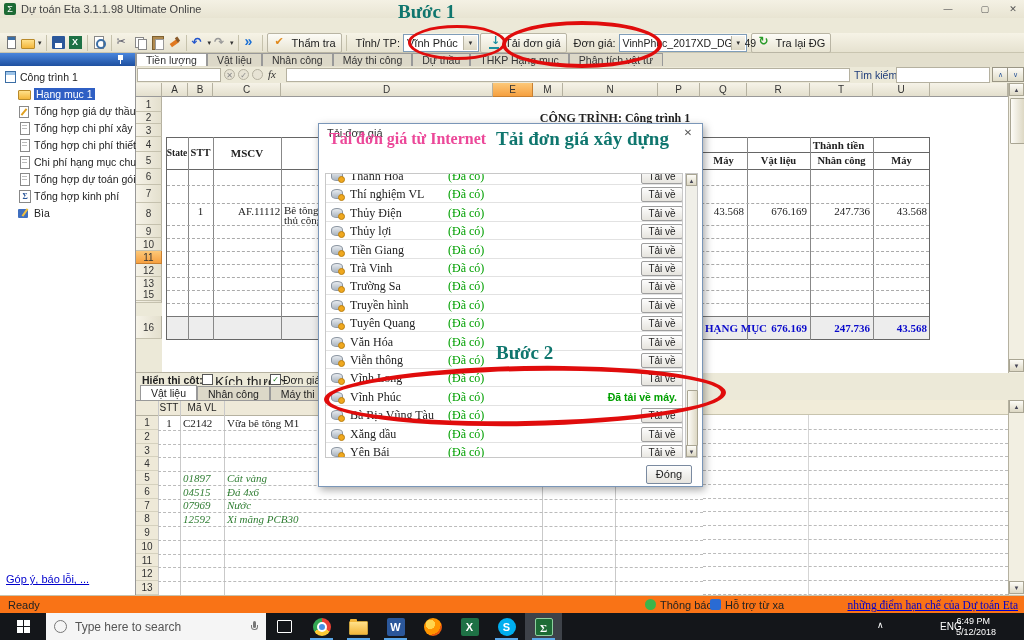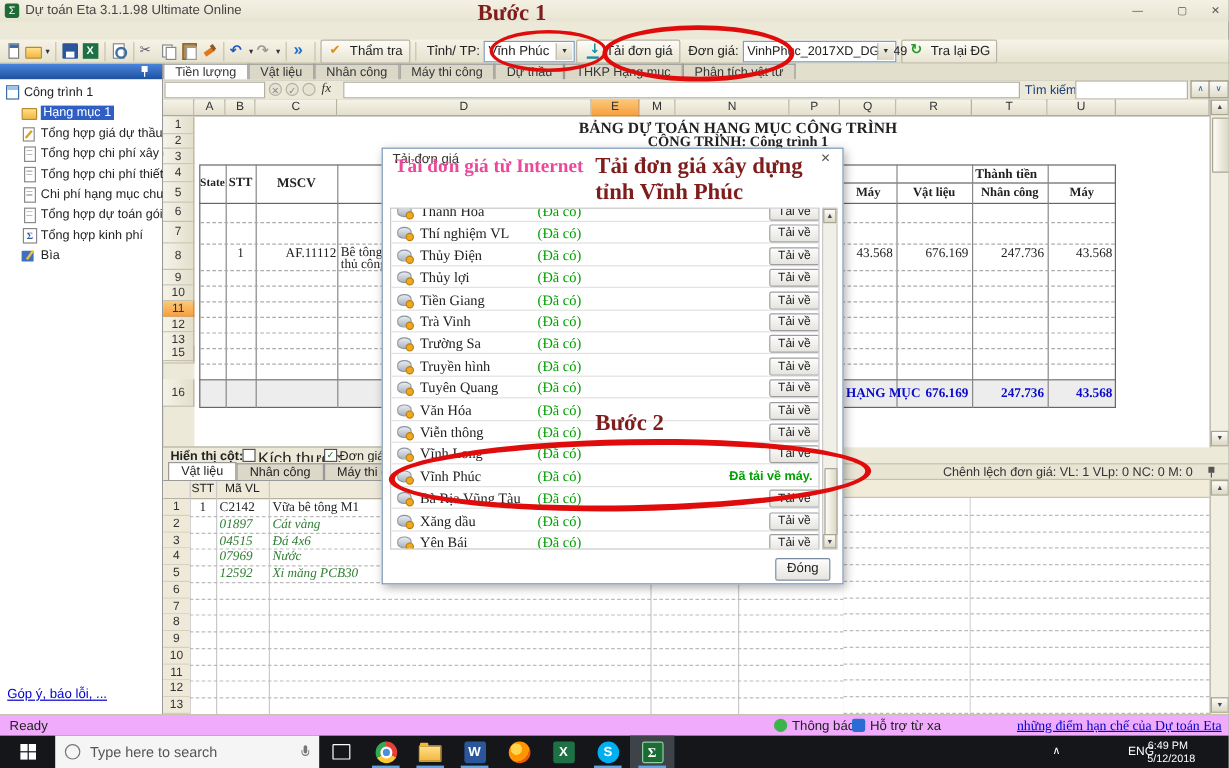--- a/index.html
+++ b/index.html
@@ -95,21 +95,21 @@
   
   #bl-opts{left:136px;top:372px;width:567px;height:13px;background:#ece9d8;border-top:1px solid #b5b1a0;box-sizing:border-box;}
   .cb{position:absolute;width:9px;height:9px;background:#fff;border:1px solid #555;font-size:8px;line-height:9px;text-align:center;color:#1a7a1a;box-sizing:content-box;}
   #bl-tabs{left:136px;top:385px;width:567px;height:15px;background:#ece9d8;display:flex;padding-left:4px;box-sizing:border-box;}
   .btab{height:14px;line-height:14px;padding:0 10px;font-size:10.5px;border:1px solid #999;border-bottom:none;background:#dcd8c8;margin-top:1px;}
   .btab.active{background:#fff;margin-top:0;height:15px;}
   #bl-grid{left:136px;top:400px;width:567px;height:195px;background:#fff;border-top:1px solid #999;box-sizing:border-box;}
   .blv{position:absolute;top:0;bottom:0;width:1px;background:#c9c9c9;}
   .bl-num{position:absolute;left:0;width:22px;background:#eee9d8;border-bottom:1px solid #d5d1be;font-size:10px;text-align:center;color:#333;box-sizing:border-box;}
   .bl-cell{position:absolute;font-family:"Liberation Serif",serif;font-size:11px;white-space:nowrap;}
-  .bl-cell.green{color:#2f7d32;font-style:italic;}
+  .bl-cell.green{color:#2f7d32;font-style:italic;margin-top:41px;}
   .bl-dash{position:absolute;border-top:1px dashed #bbb;height:0;left:22px;right:0;}
   #bl-hdr{position:absolute;left:0;top:0;width:100%;height:15px;background:#eee9d8;border-bottom:1px solid #b5b1a0;font-size:10px;box-sizing:border-box;}
 
   
   #br-strip{left:703px;top:373px;width:321px;height:13px;background:#ece9d8;}
   #br-bar{left:703px;top:386px;width:321px;height:14px;background:#e9e5d5;border-top:1px solid #c4c0aa;border-bottom:1px solid #c4c0aa;box-sizing:border-box;font-size:10.5px;color:#333;}
   #br-hdr{left:703px;top:400px;width:305px;height:15px;background:#f1ecd9;border-bottom:1px solid #c8c4ae;box-sizing:border-box;}
   #br-rows{left:703px;top:415px;width:305px;height:180px;background:#fff;}
 
   
@@ -122,24 +122,24 @@
   .ic-db{position:absolute;left:5px;top:4px;width:12px;height:10px;}
   .ic-db::before{content:"";position:absolute;inset:0;border-radius:50%/38%;background:linear-gradient(#e7ebf0,#aab4bf);border:1px solid #8a94a0;box-sizing:border-box;}
   .ic-db::after{content:"";position:absolute;right:-2px;bottom:-2px;width:5px;height:5px;border-radius:50%;background:#f0a81e;border:1px solid #b97f12;}
   .dlg-name{position:absolute;left:24px;top:2px;}
   .dlg-status{position:absolute;left:122px;top:2px;color:#00a000;}
   .dlg-btn{position:absolute;left:315px;top:2px;width:40px;height:13px;background:linear-gradient(#fdfdfd,#e6e4de);border:1px solid #9e9e9e;border-radius:2px;font:10px "Liberation Sans",sans-serif;text-align:center;line-height:13px;box-sizing:content-box;}
   .dlg-note{position:absolute;right:5px;top:3px;font:bold 10.5px "Liberation Sans",sans-serif;color:#00a000;}
   #dlg-scroll{position:absolute;left:366px;top:49px;width:13px;height:285px;background:#f0efe8;border:1px solid #c8c8c8;box-sizing:border-box;}
   #dlg-ok{position:absolute;left:327px;top:341px;width:44px;height:17px;background:linear-gradient(#fdfdfd,#e6e4de);border:1px solid #7a8aa0;border-radius:2px;font-size:11px;text-align:center;line-height:17px;}
   .ellipse{position:absolute;border:3px solid #e00c0c;border-radius:50%;z-index:60;}
-  .anno-txt{position:absolute;font-family:"Liberation Serif",serif;font-weight:bold;color:#7f1d1d;z-index:60;white-space:nowrap;}
-
-  
-  #statusbar{left:0;top:595px;width:1024px;height:18px;background:#f0abfc;border-top:1px solid #c8c4ae;box-sizing:border-box;}
+  .anno-txt{position:absolute;font-family:"Liberation Serif",serif;font-weight:bold;color:#0f766e;z-index:60;white-space:nowrap;}
+
+  
+  #statusbar{left:0;top:595px;width:1024px;height:18px;background:#f97316;border-top:1px solid #c8c4ae;box-sizing:border-box;}
   .st-ic{position:absolute;top:3px;width:11px;height:11px;border-radius:50%;}
   #st-link{position:absolute;right:6px;top:3px;color:#0000cc;text-decoration:underline;font-family:"Liberation Serif",serif;font-size:11.5px;}
 
   
   #taskbar{left:0;top:613px;width:1024px;height:27px;background:#14161a;display:flex;align-items:center;z-index:70;}
   #start{width:46px;height:27px;display:flex;align-items:center;justify-content:center;flex:none;}
   .winlogo{width:13px;height:13px;position:relative;}
   .winlogo::before{content:"";position:absolute;width:6px;height:6px;background:#fff;box-shadow:7px 0 #fff,0 7px #fff,7px 7px #fff;}
   #tb-search{width:220px;height:27px;background:#f5f5f5;display:flex;align-items:center;gap:8px;padding:0 8px;color:#555;font-size:12px;flex:none;box-sizing:border-box;}
   .o-ring{width:11px;height:11px;border:1.5px solid #777;border-radius:50%;flex:none;}
@@ -363,24 +363,20 @@
         <div class="bl-num" style="top: 152.7px; height: 13.77px; line-height: 13.77px;">11</div>
         <div class="bl-dash" style="top: 166.47px;"></div>
         <div class="bl-num" style="top: 166.47px; height: 13.77px; line-height: 13.77px;">12</div>
         <div class="bl-dash" style="top: 180.24px;"></div>
         <div class="bl-num" style="top: 180.24px; height: 13.77px; line-height: 13.77px;">13</div>
         <div class="bl-dash" style="top: 194.01px;"></div>
       </div>
   </div>
 
   <div id="br-strip" class="abs"></div>
-  <div id="br-bar" class="abs">
-    <span class="abs" style="right:30px;top:1px;">Chênh lệch đơn giá: VL: 1   VLp: 0   NC: 0   M: 0</span>
-    <span class="pin" style="right:10px;top:1px;color:#555;"></span>
-  </div>
   <div id="br-hdr" class="abs"></div>
   <div id="br-rows" class="abs">
     <div class="blv" style="left:105px;background:#d5d5d5;"></div>
   <div class="bl-dash" style="left: 0px; right: 0px; top: 13.77px;"></div>
       <div class="bl-dash" style="left: 0px; right: 0px; top: 27.54px;"></div>
       <div class="bl-dash" style="left: 0px; right: 0px; top: 41.31px;"></div>
       <div class="bl-dash" style="left: 0px; right: 0px; top: 55.08px;"></div>
       <div class="bl-dash" style="left: 0px; right: 0px; top: 68.85px;"></div>
       <div class="bl-dash" style="left: 0px; right: 0px; top: 82.62px;"></div>
       <div class="bl-dash" style="left: 0px; right: 0px; top: 96.39px;"></div>
@@ -503,21 +499,20 @@
       <div class="sthumb" style="left:1px;top:216px;width:9px;height:54px;"></div>
       <div class="sbtn" style="left:0;top:271px;width:11px;height:12px;line-height:12px;">▼</div>
     </div>
     <div id="dlg-ok">Đóng</div>
   </div>
 
   <div class="anno-txt" style="left:398px;top:1px;font-size:19px;">Bước 1</div>
   <div class="ellipse" style="left:408px;top:25px;width:92px;height:29px;"></div>
   <div class="ellipse" style="left:502px;top:21px;width:152px;height:39px;border-width:4px;"></div>
   <div class="anno-txt" style="left:496px;top:128px;font-size:19px;">Tải đơn giá xây dựng</div>
-  <div class="anno-txt" style="left:496px;top:150px;font-size:19px;">tỉnh Vĩnh Phúc</div>
   <div class="anno-txt" style="left:496px;top:342px;font-size:19px;">Bước 2</div>
   <div class="ellipse" style="left:324px;top:366px;width:392px;height:50px;border-width:5px;transform:rotate(-1deg);"></div>
 
   <div id="statusbar" class="abs">
     <span class="abs" style="left:8px;top:3px;">Ready</span>
     <span class="st-ic" style="left:645px;background:#3cb44a;"></span>
     <span class="abs" style="left:660px;top:3px;">Thông báo</span>
     <span class="st-ic" style="left:710px;background:#2a6bd4;border-radius:2px;"></span>
     <span class="abs" style="left:725px;top:3px;">Hỗ trợ từ xa</span>
     <span id="st-link">những điểm hạn chế của Dự toán Eta</span>
@@ -613,21 +608,20 @@
     <div class="gl-dash" style="left: 167px; top: 185px; width: 762px; z-index: 2;"></div>
     <div class="gl-dash" style="left: 167px; top: 203px; width: 762px; z-index: 2;"></div>
     <div class="gl-dash" style="left: 167px; top: 225px; width: 762px; z-index: 2;"></div>
     <div class="gl-dash" style="left: 167px; top: 238px; width: 762px; z-index: 2;"></div>
     <div class="gl-dash" style="left: 167px; top: 251px; width: 762px; z-index: 2;"></div>
     <div class="gl-dash" style="left: 167px; top: 264px; width: 762px; z-index: 2;"></div>
     <div class="gl-dash" style="left: 167px; top: 277px; width: 762px; z-index: 2;"></div>
     <div class="gl-dash" style="left: 167px; top: 290px; width: 762px; z-index: 2;"></div>
     <div class="gl-dash" style="left: 167px; top: 303px; width: 762px; z-index: 2;"></div>
     <div class="abs" style="left: 166px; top: 316px; width: 764px; height: 23px; background: rgb(237, 237, 237); border-top: 1px solid rgb(119, 119, 119); box-sizing: border-box; z-index: 1;"></div>
-    <div class="gcell " style="left: 330px; top: 99px; width: 570px; text-align: center; font-weight: bold; font-size: 13px; z-index: 3;">BẢNG DỰ TOÁN HẠNG MỤC CÔNG TRÌNH</div>
     <div class="gcell " style="left: 450px; top: 111px; width: 330px; text-align: center; font-weight: bold; font-size: 12px; z-index: 3;">CÔNG TRÌNH: Công trình 1</div>
     <div class="gcell " style="left: 166px; top: 137px; width: 22px; line-height: 32px; text-align: center; font-weight: bold; font-size: 9.5px; z-index: 3;">State</div>
     <div class="gcell " style="left: 188px; top: 137px; width: 25px; line-height: 32px; text-align: center; font-weight: bold; font-size: 10.5px; z-index: 3;">STT</div>
     <div class="gcell " style="left: 213px; top: 137px; width: 68px; line-height: 32px; text-align: center; font-weight: bold; z-index: 3;">MSCV</div>
     <div class="gcell " style="left: 747px; top: 139px; width: 183px; text-align: center; font-weight: bold; z-index: 3;">Thành tiền</div>
     <div class="gcell " style="left: 700px; top: 155px; width: 47px; text-align: center; font-weight: bold; font-size: 10.5px; z-index: 3;">Máy</div>
     <div class="gcell " style="left: 747px; top: 155px; width: 63px; text-align: center; font-weight: bold; font-size: 10.5px; z-index: 3;">Vật liệu</div>
     <div class="gcell " style="left: 810px; top: 155px; width: 63px; text-align: center; font-weight: bold; font-size: 10.5px; z-index: 3;">Nhân công</div>
     <div class="gcell " style="left: 873px; top: 155px; width: 57px; text-align: center; font-weight: bold; font-size: 10.5px; z-index: 3;">Máy</div>
     <div class="gcell " style="left: 188px; top: 205px; width: 25px; text-align: center; z-index: 3;">1</div>

